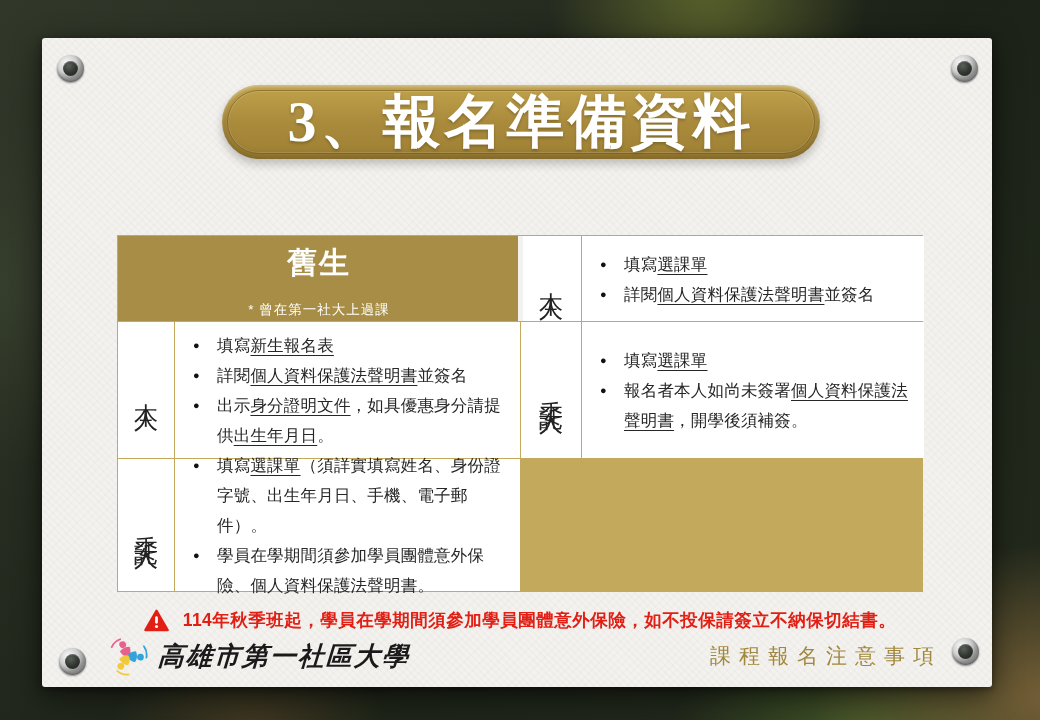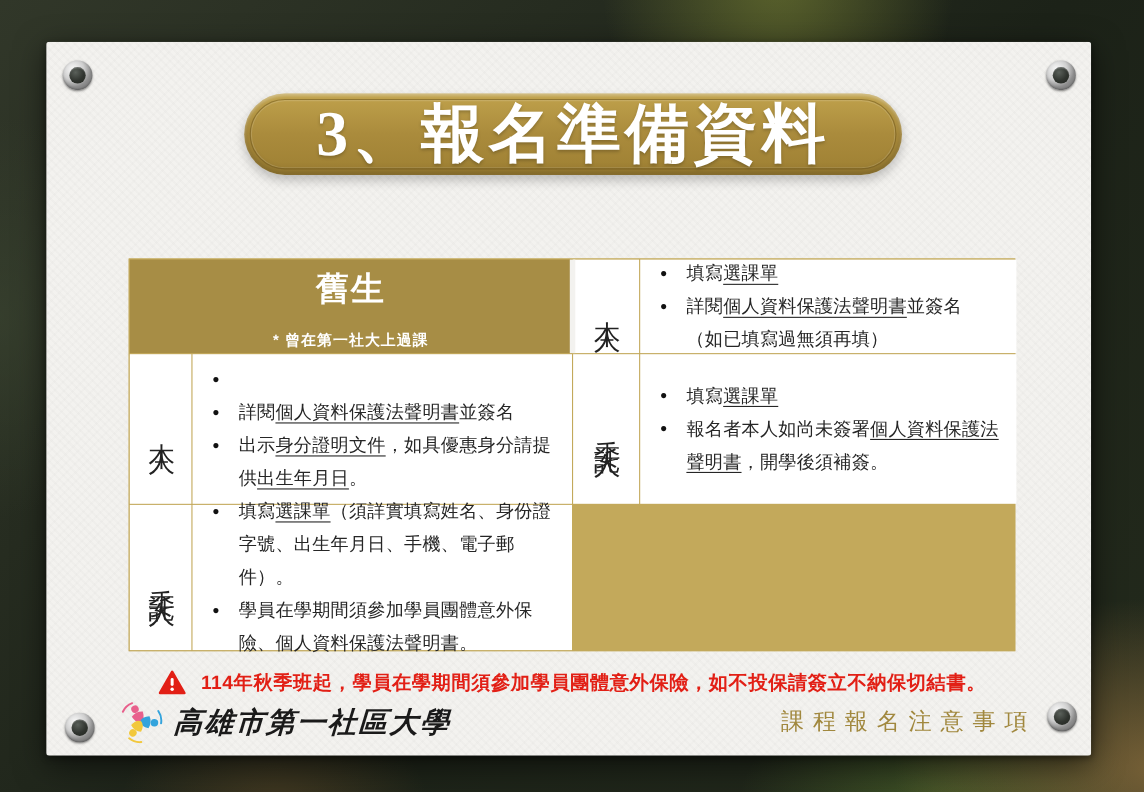--- a/index.html
+++ b/index.html
@@ -79,21 +79,21 @@
     display:flex; flex-direction:column; align-items:center; justify-content:center;
     gap:17px; padding-top:4px;
   }
   .th.old{ grid-column:1 / 3; }
   .th.new{ grid-column:3 / 5; }
   .th.old::after{
     content:""; position:absolute; top:0; bottom:0; right:-3px; width:5px;
     background:#F3F2EF; z-index:2;
   }
   .th .t-title{ font-size:30px; font-weight:bold; letter-spacing:2px; }
-  .th .t-sub{ font-size:13.5px; font-weight:bold; letter-spacing:1px; }
+  .th .t-sub{ font-size:13.5px; font-weight:normal; letter-spacing:1px; }
 
   .td{ background:#FFFFFF; }
   .td.label{
     display:flex; align-items:center; justify-content:center;
     writing-mode:vertical-rl; text-orientation:upright;
     font-size:24px; color:#222; letter-spacing:6px;
   }
   .td.content{
     display:flex; flex-direction:column; justify-content:center;
     padding:10px 14px 10px 12px; color:#262626;
@@ -159,29 +159,26 @@
     <div class="td label">本人</div>
     <div class="td content">
         <div class="bullet-item">
           <span class="bullet">●</span>
           <span class="btext"><span>填寫</span><span class="u">選課單</span></span>
         </div>
         <div class="bullet-item">
           <span class="bullet">●</span>
           <span class="btext"><span>詳閱</span><span class="u">個人資料保護法聲明書</span><span>並簽名</span></span>
         </div>
-        <div class="bullet-item">
-          <span class="bullet hidden">●</span>
-          <span class="btext"><span>（如已填寫過無須再填）</span></span>
-        </div>
       </div>
     <div class="td label">本人</div>
     <div class="td content">
         <div class="bullet-item">
           <span class="bullet">●</span>
+          <span class="btext"><span>填寫</span><span class="u">新生報名表</span></span>
         </div>
         <div class="bullet-item">
           <span class="bullet">●</span>
           <span class="btext"><span>詳閱</span><span class="u">個人資料保護法聲明書</span><span>並簽名</span></span>
         </div>
         <div class="bullet-item">
           <span class="bullet">●</span>
           <span class="btext"><span>出示</span><span class="u">身分證明文件</span><span>，如具優惠身分請提供</span><span class="u">出生年月日</span><span>。</span></span>
         </div>
       </div>

